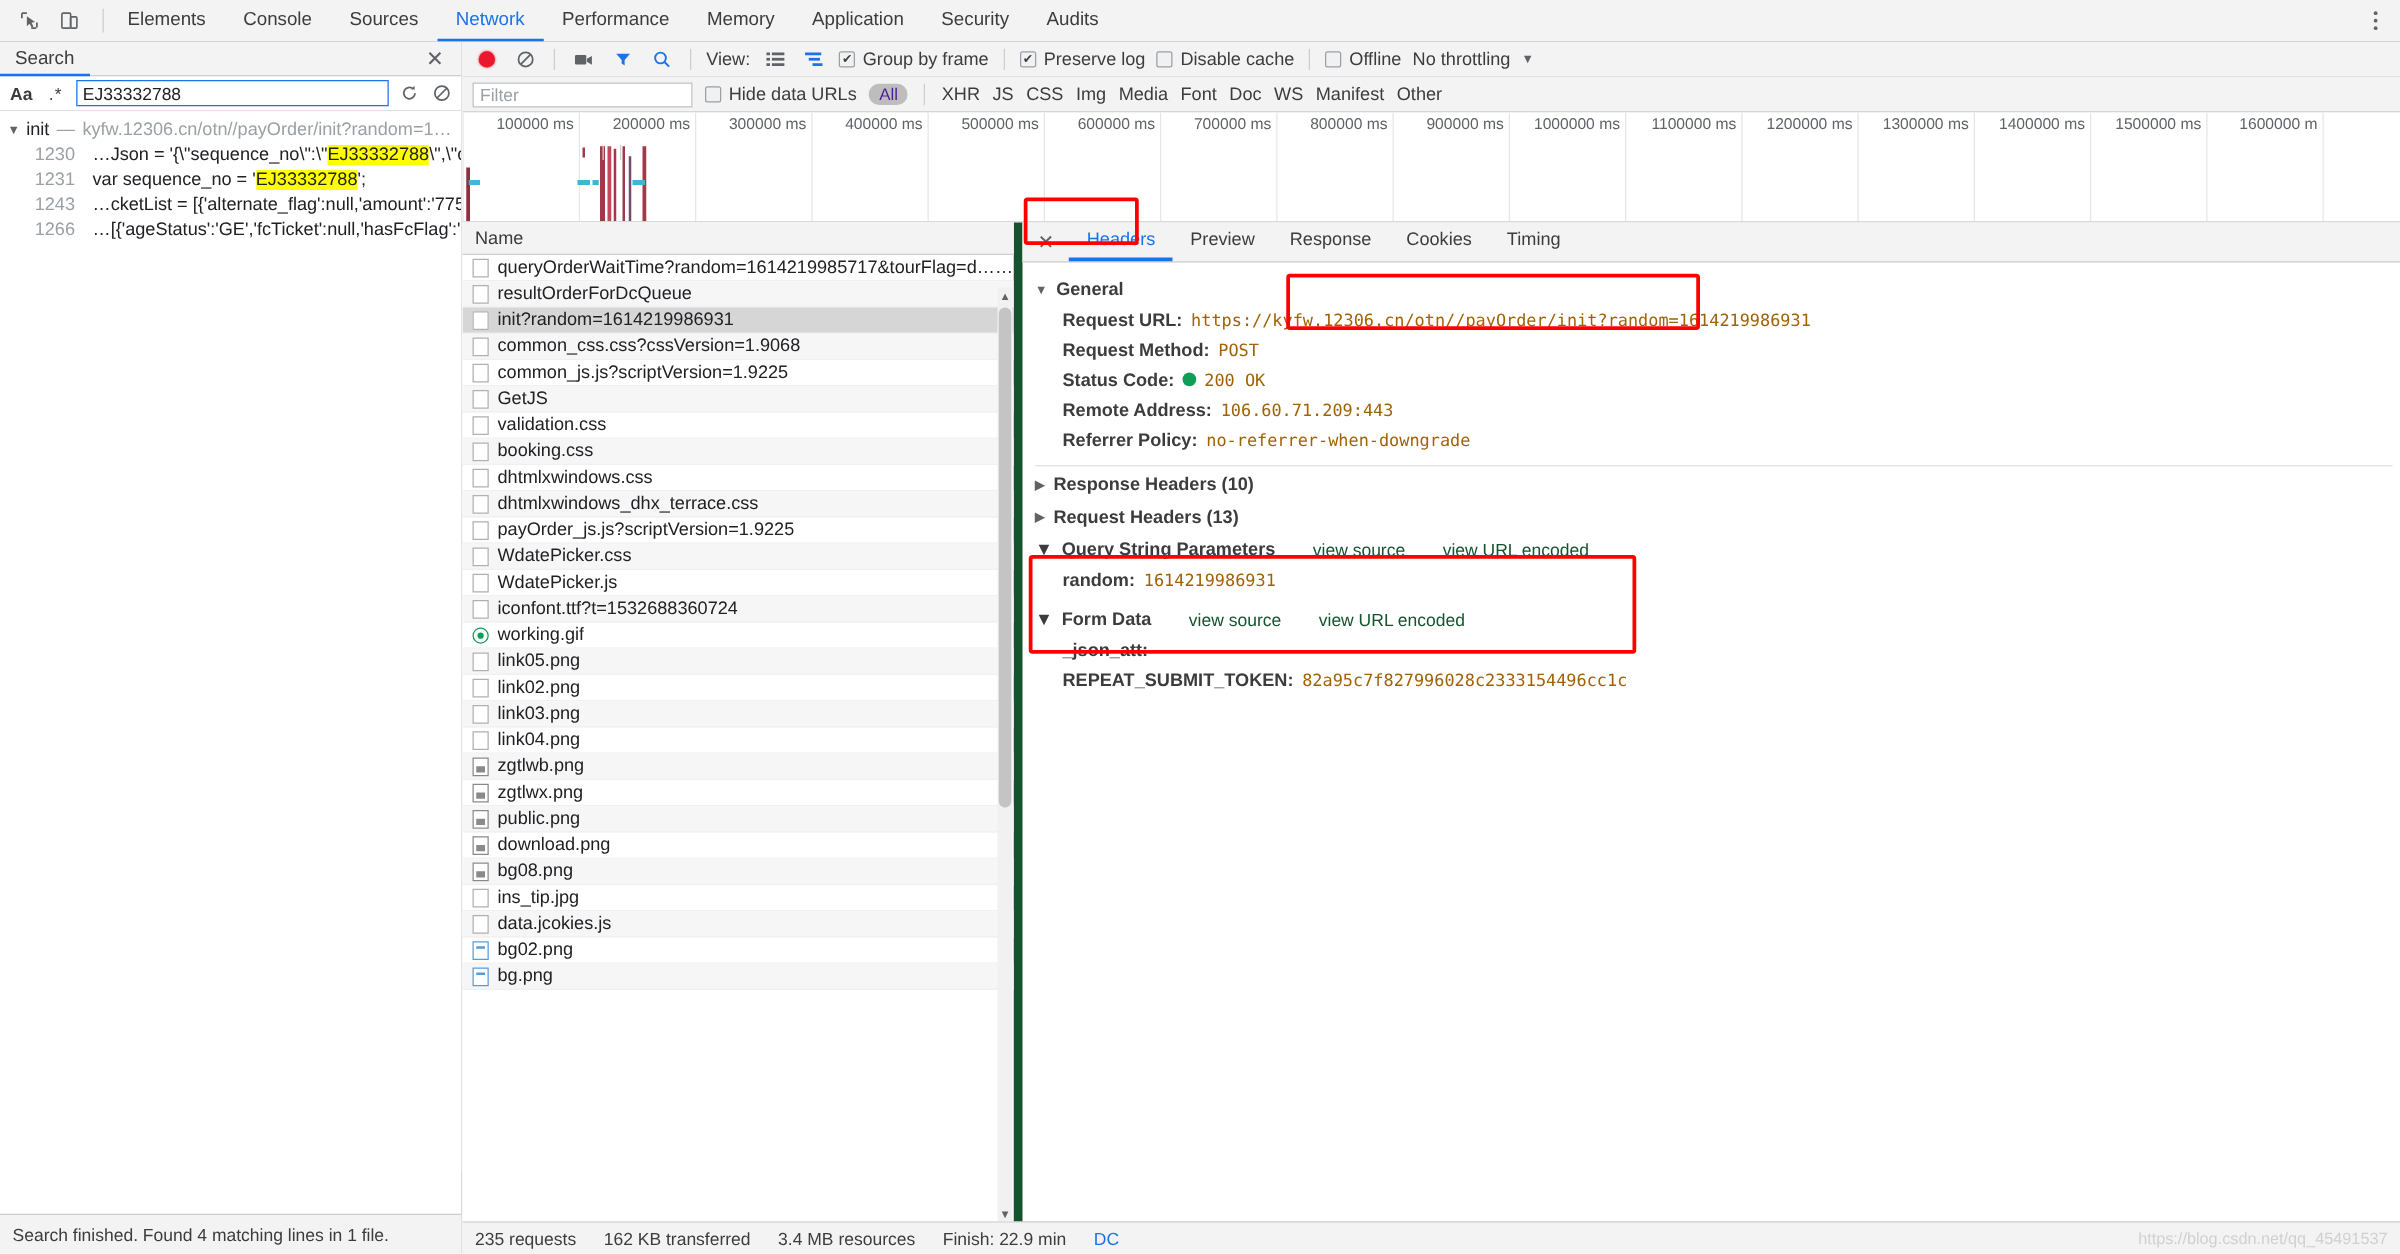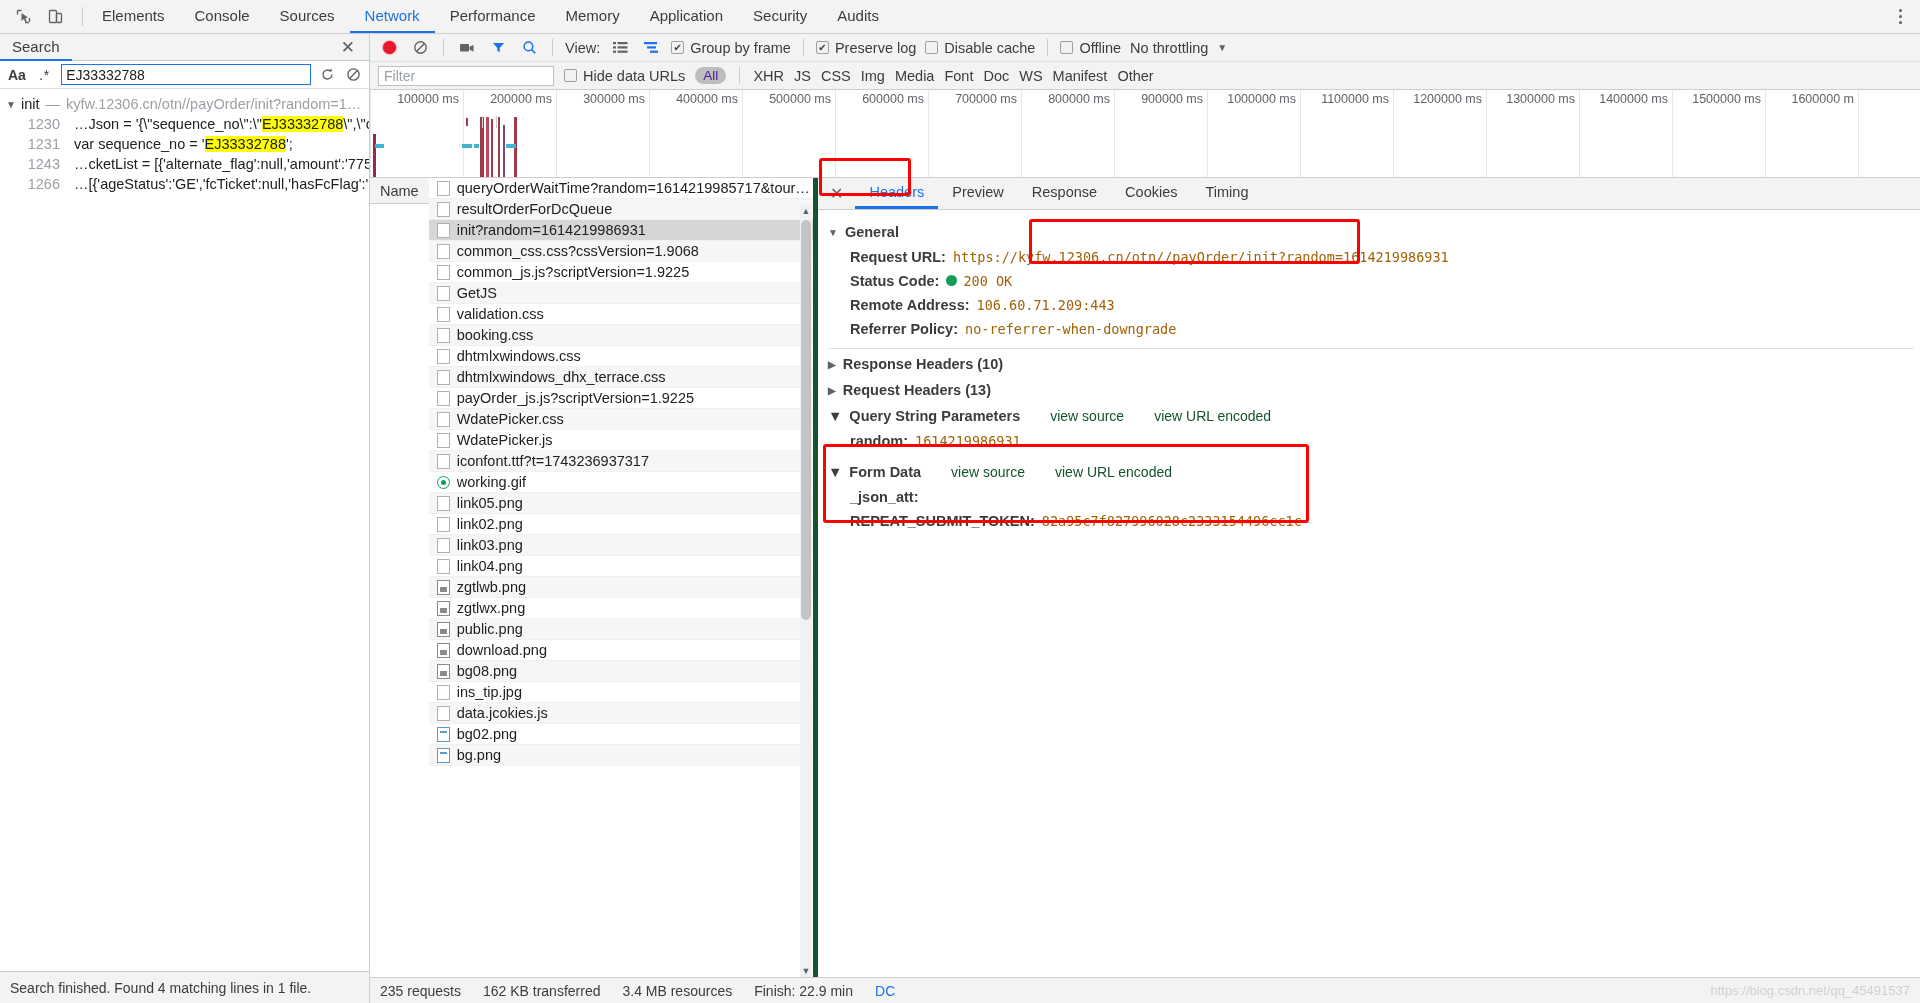--- a/index.html
+++ b/index.html
@@ -140,22 +140,22 @@
   .ov-tick { position: absolute; top: 0; bottom: 0; border-left: 1px solid #e6e6e6; }
   .ov-tick span { position: absolute; top: 2px; right: 5px; font-size: 12.5px; color: #5f6368; white-space: nowrap; }
   .ov-bars { position: absolute; left: 0; right: 0; top: 22px; bottom: 0; }
   .ov-bar { position: absolute; bottom: 0; background: #a03a4a; }
   .ov-blue { position: absolute; background: #3fb6d3; height: 4px; }
   .ov-edge { position: absolute; top: 22px; bottom: 0; width: 3px; background: #8f2f3f; }
 
   
   .net-body { flex: 1; display: flex; min-height: 0; }
 
-  .req-list { width: 448px; min-width: 448px; display: flex; flex-direction: row;
-              border-right: 5px solid #14532d; background: #fff; position: relative; }
+  .req-list { width: 448px; min-width: 448px; display: flex; flex-direction: column;
+              border-right: 7px solid #14532d; background: #fff; position: relative; }
   .req-head { height: 26px; min-height: 26px; display: flex; align-items: center;
               padding: 0 10px; font-size: 14.5px; color: #3c3c3c;
               background: #f3f3f3; border-bottom: 1px solid #cdcdcd; }
   .req-rows { flex: 1; overflow: hidden; position: relative; }
   .req-row { height: 21px; display: flex; align-items: center; padding-left: 8px;
              font-size: 14.5px; color: #202124; white-space: nowrap; cursor: pointer;
              border-bottom: 1px solid #f0f0f0; }
   .req-row:nth-child(even) { background: #f6f6f6; }
   .req-row.sel { background: #d6d6d6; }
   .req-row .rname { overflow: hidden; text-overflow: ellipsis; }
@@ -540,21 +540,21 @@
             <div class="req-row">
                 <span class="ficon doc"></span>
                 <span class="rname">WdatePicker.css</span>
               </div>
             <div class="req-row">
                 <span class="ficon doc"></span>
                 <span class="rname">WdatePicker.js</span>
               </div>
             <div class="req-row">
                 <span class="ficon doc"></span>
-                <span class="rname">iconfont.ttf?t=1743236937317</span>
+                <span class="rname">iconfont.ttf?t=1532688360724</span>
               </div>
             <div class="req-row">
                 <span class="ficon gif"></span>
                 <span class="rname">working.gif</span>
               </div>
             <div class="req-row">
                 <span class="ficon doc"></span>
                 <span class="rname">link05.png</span>
               </div>
             <div class="req-row">
@@ -634,20 +634,24 @@
           </div>
 
           <div class="det-content">
             <div class="sect-title">
               <span class="tr">▼</span>
               <span>General</span>
             </div>
             <div class="kv">
               <span class="k">Request URL:</span>
               <span class="v">https://kyfw.12306.cn/otn//payOrder/init?random=1614219986931</span>
+            </div>
+            <div class="kv">
+              <span class="k">Request Method:</span>
+              <span class="v">POST</span>
             </div>
             <div class="kv">
               <span class="k">Status Code:</span>
               <span class="green-dot"></span>
               <span class="v">200  OK</span>
             </div>
             <div class="kv">
               <span class="k">Remote Address:</span>
               <span class="v">106.60.71.209:443</span>
             </div>

